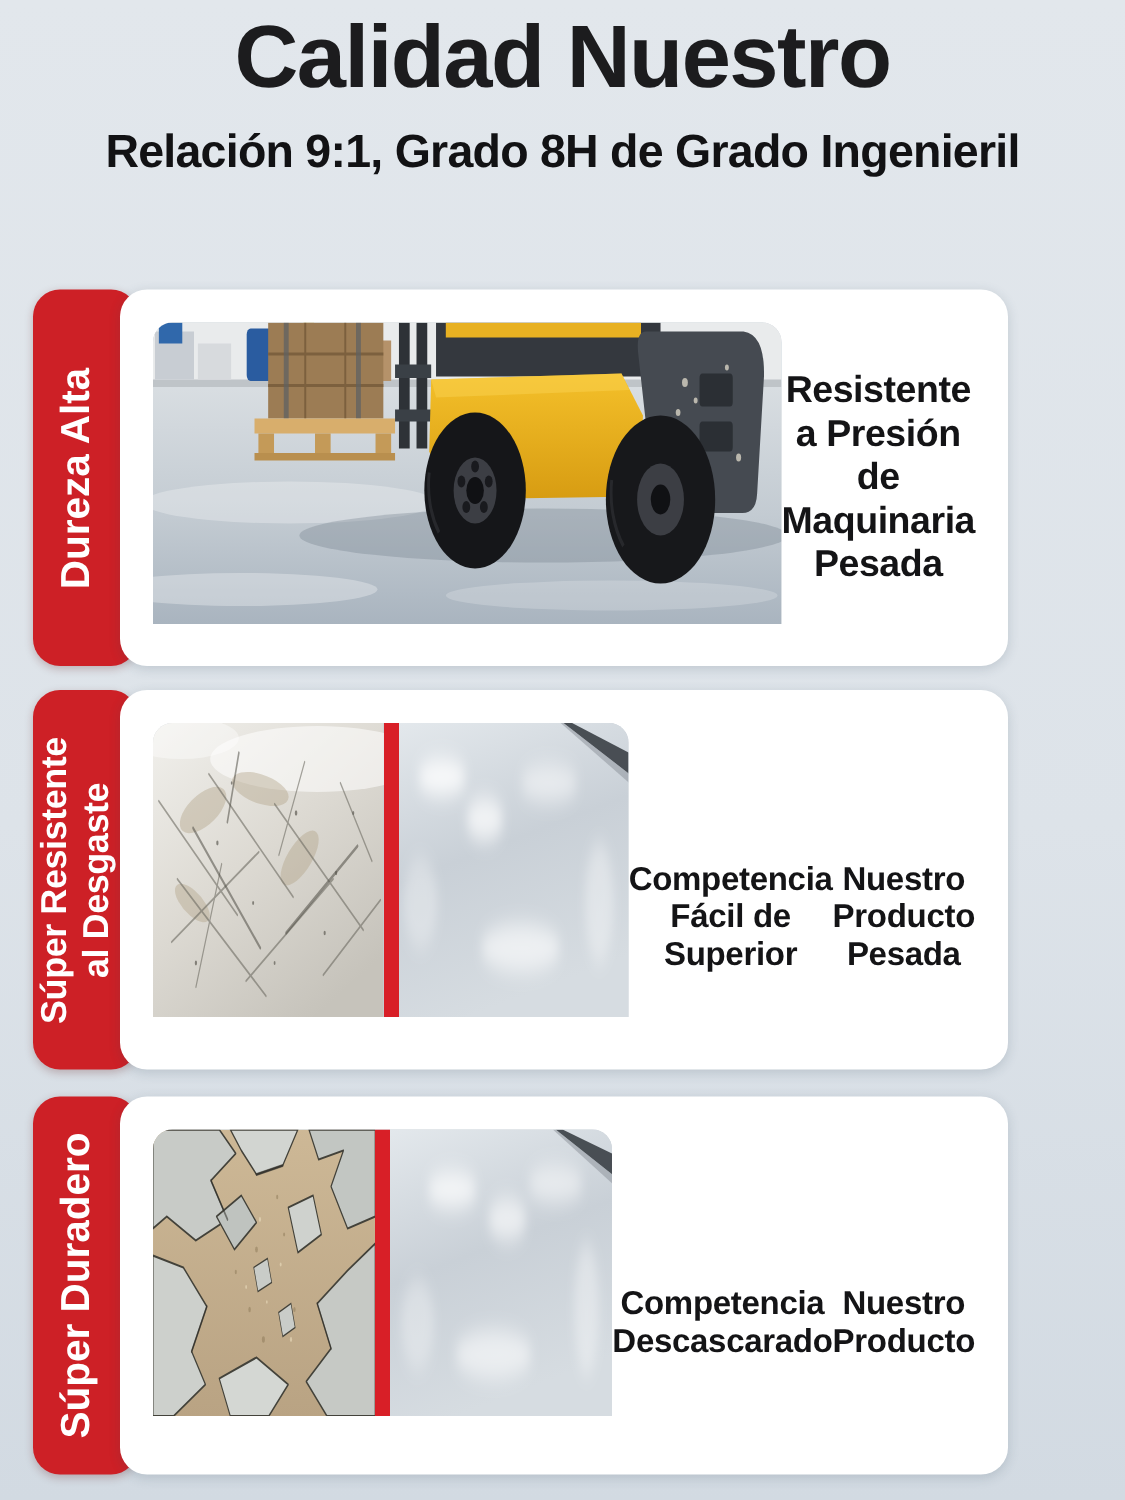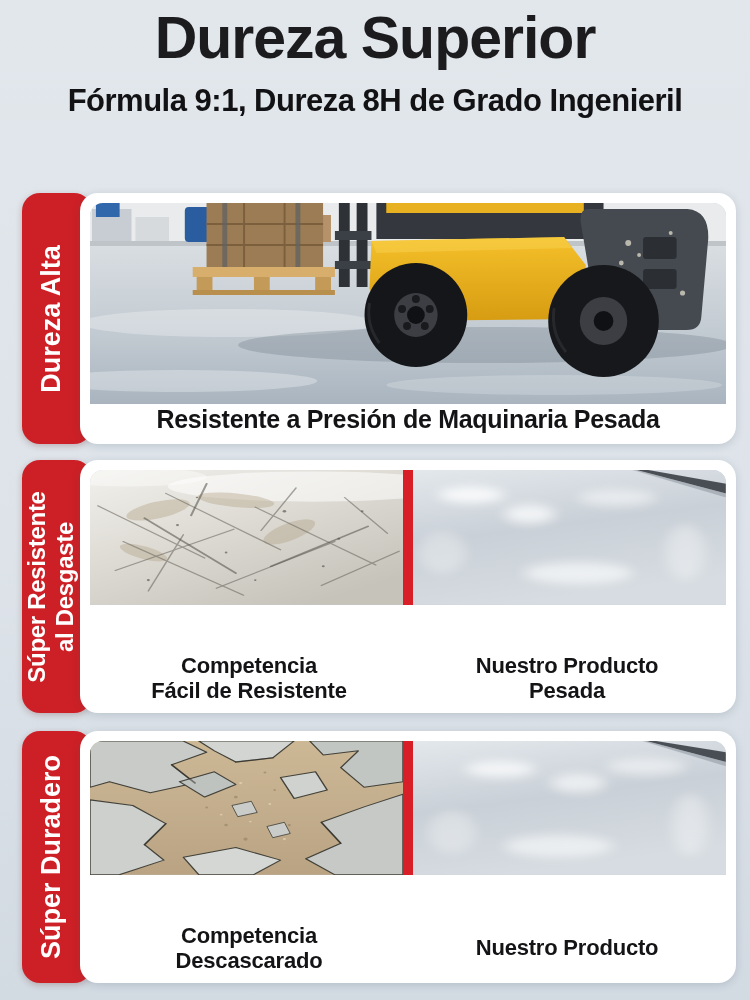--- a/index.html
+++ b/index.html
@@ -29,23 +29,23 @@
   }
   .tab-label{
     position:absolute;top:50%;left:29px;
     transform:translate(-50%,-50%) rotate(-90deg);
     color:#ffffff;font-weight:700;text-align:center;white-space:nowrap;
   }
   .sec1 .tab-label{font-size:27px;}
   .sec2 .tab-label{font-size:24px;line-height:1.16;letter-spacing:-0.3px;}
   .sec3 .tab-label{font-size:27px;}
   .card{
-    position:absolute;left:80px;top:0;bottom:0;width:656px;
-    background:#ffffff;border-radius:18px;padding:10px;box-sizing:border-box;
-    display:flex;flex-direction:column;overflow:hidden;
+    position:absolute;left:80px;top:0;bottom:0;width:592px;
+    background:#ffffff;border-radius:18px;padding:22px;box-sizing:border-box;
+    display:flex;flex-direction:row;overflow:hidden;
     box-shadow:0 2px 8px rgba(50,70,90,.18);
   }
   .photo{position:relative;border-radius:13px 13px 0 0;overflow:hidden;background:#c8cfd6;}
   .sec1 .photo{height:201px;}
   .sec2 .photo{height:196px;}
   .sec3 .photo{height:191px;}
   .photo.split{display:flex;}
   .half{flex:1;height:100%;}
   .divider{width:10px;background:#d81f27;}
   svg{display:block;width:100%;height:100%;}
@@ -56,22 +56,22 @@
   .single-cap{font-size:25px;letter-spacing:-0.3px;}
   .split-cap{align-items:center;margin-top:48px;}
   .cap-col{flex:1;font-size:22px;line-height:1.14;letter-spacing:-0.2px;}
 </style>
 </head>
 <body>
 
 <div class="page">
 
   <header>
-    <div class="t2">Dureza Superior</div>
-    <div class="t3">Fórmula 9:1, Dureza 8H de Grado Ingenieril</div>
+    <div class="t2">Calidad Nuestro</div>
+    <div class="t3">Relación 9:1, Grado 8H de Grado Ingenieril</div>
   </header>
 
   <section class="sec sec1">
     <div class="tab">
       <div class="tab-label">
         <div>Dureza Alta</div>
       </div>
     </div>
     <div class="card">
       <div class="photo single">
@@ -232,21 +232,21 @@
               <ellipse cx="30" cy="120" rx="24" ry="30" opacity="0.3"></ellipse>
             </g>
             <path d="M230 0 L322 34 L322 20 L242 0 Z" fill="#3a3f45" opacity="0.9"></path>
             <path d="M230 0 L322 34 L322 40 L226 0 Z" fill="#8a9097" opacity="0.5"></path>
           </svg>
         </div>
       </div>
       <div class="caption split-cap">
         <div class="cap-col">
           <div>Competencia</div>
-          <div>Fácil de Resistente</div>
+          <div>Fácil de Superior</div>
         </div>
         <div class="cap-col">
           <div>Nuestro Producto</div>
           <div>Pesada</div>
         </div>
       </div>
     </div>
   </section>
 
   <section class="sec sec3">

